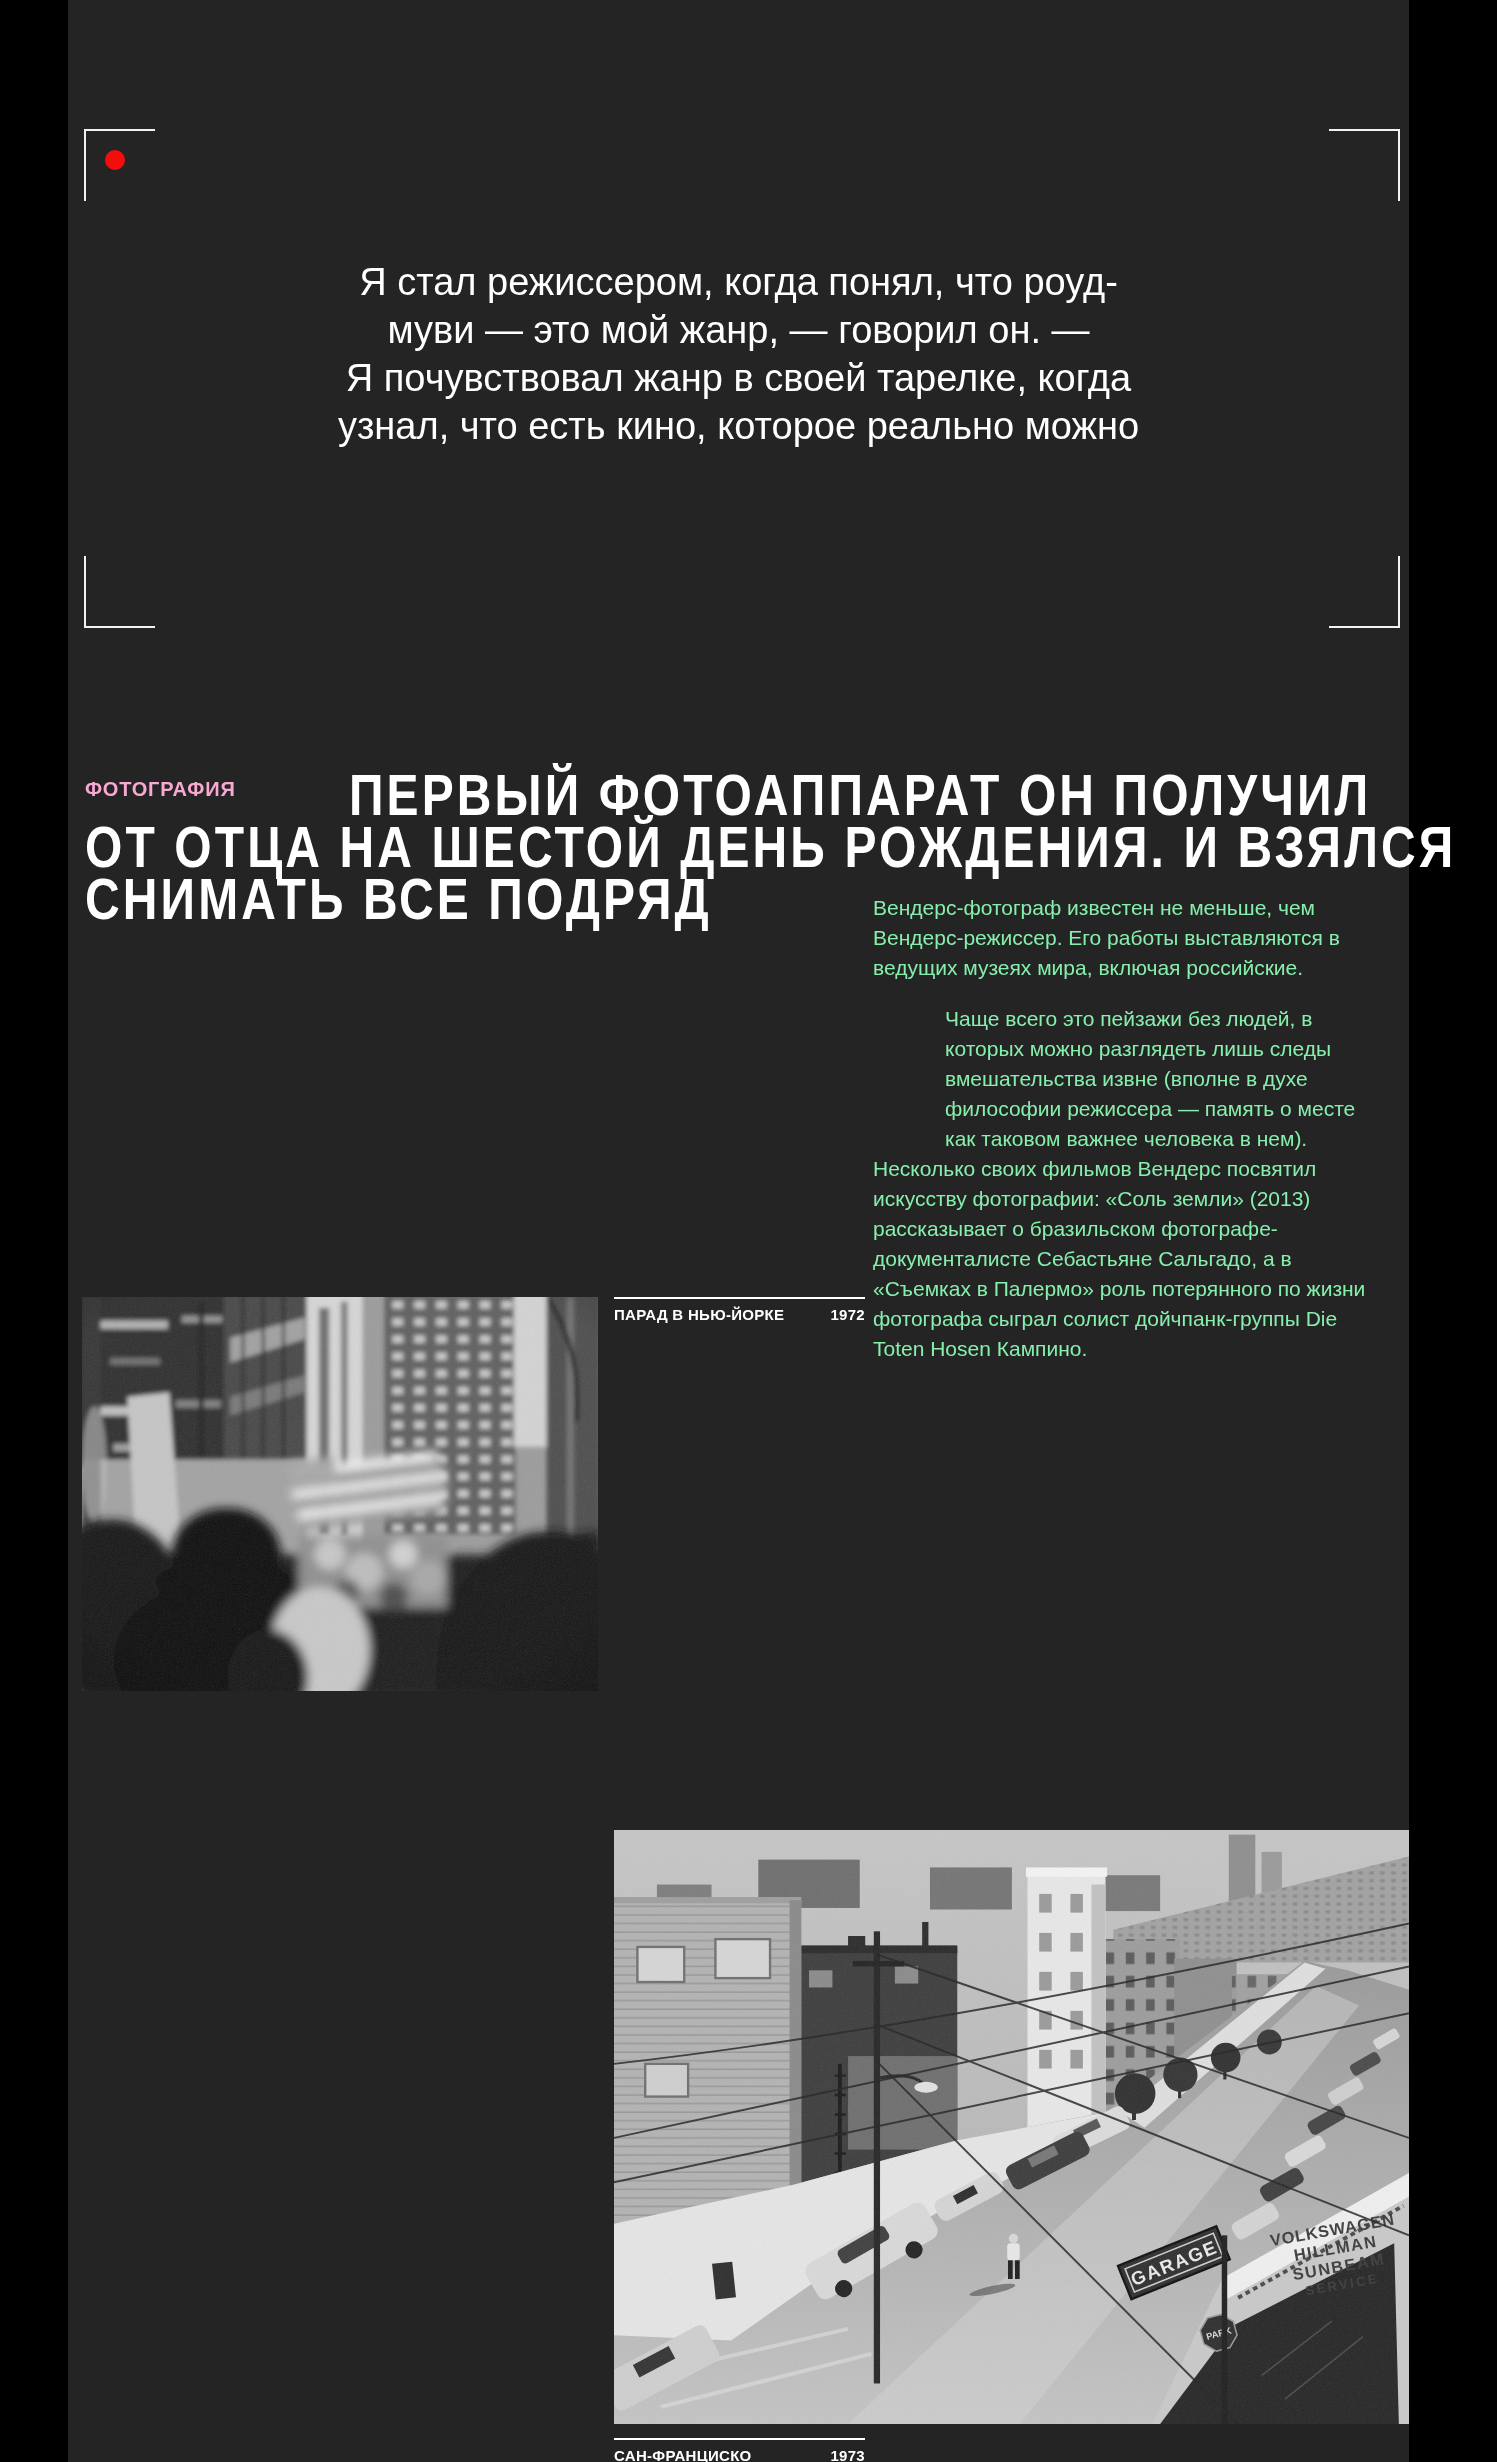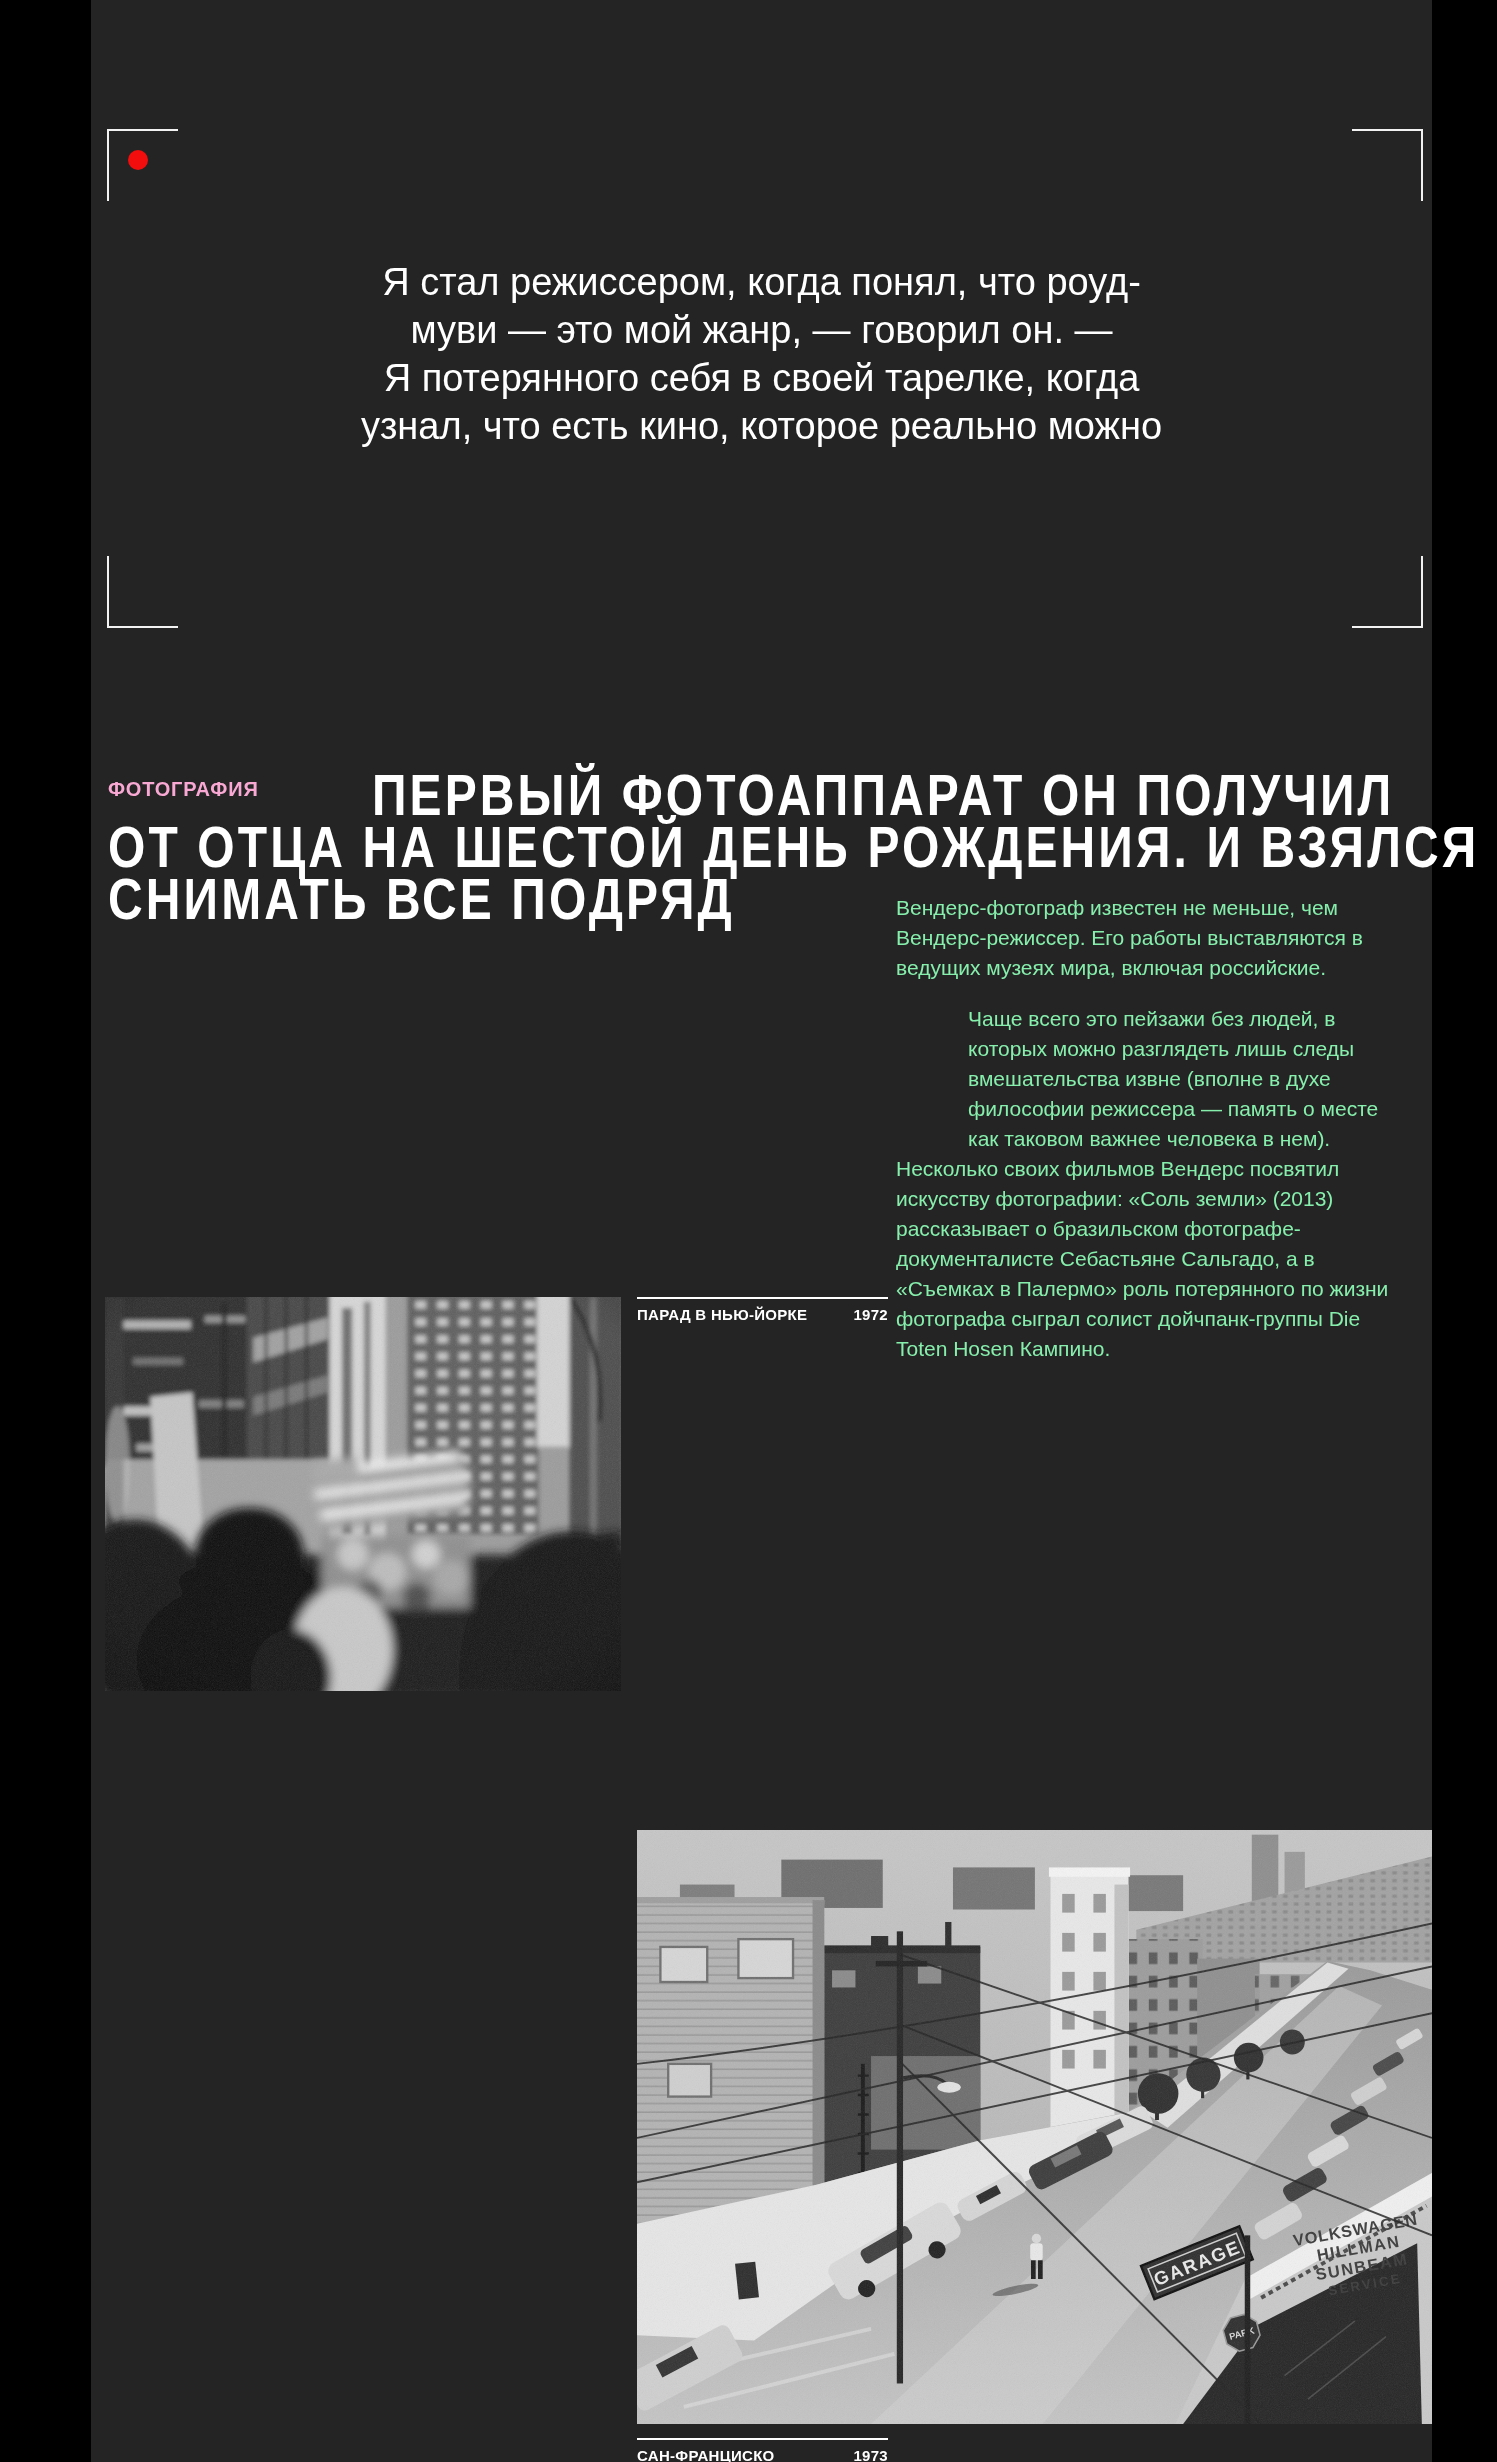--- a/index.html
+++ b/index.html
@@ -1,18 +1,18 @@
 <!DOCTYPE html>
 <html style="font-size:12.5px"><head>
 <meta charset="utf-8">
 <style>
   html,body{margin:0;padding:0;background:#000;}
   .stage{position:relative;width:1497px;height:2462px;background:#000;overflow:hidden;
          font-family:"Liberation Sans","DejaVu Sans",sans-serif;}
-  .page{position:absolute;left:91px;top:0;width:1341px;height:2462px;background:#242424;}
+  .page{position:absolute;left:68px;top:0;width:1341px;height:2462px;background:#242424;}
 
   
   .corner{position:absolute;width:69px;height:70px;}
   .corner.tl{left:15.6px;top:129px;border-top:2.3px solid #f2f2f2;border-left:2.3px solid #f2f2f2;}
   .corner.tr{left:1261px;top:129px;border-top:2.3px solid #f2f2f2;border-right:2.3px solid #f2f2f2;}
   .corner.bl{left:15.6px;top:556px;border-bottom:2.3px solid #f2f2f2;border-left:2.3px solid #f2f2f2;}
   .corner.br{left:1261px;top:556px;border-bottom:2.3px solid #f2f2f2;border-right:2.3px solid #f2f2f2;}
   .rec-dot{position:absolute;left:37px;top:150px;width:20px;height:20px;border-radius:50%;background:#f30d0d;}
 
   .quote{position:absolute;left:0;top:258px;width:1341px;margin:0;text-align:center;
@@ -54,21 +54,21 @@
 
     <div class="corner tl"></div>
     <div class="corner tr"></div>
     <div class="corner bl"></div>
     <div class="corner br"></div>
     <div class="rec-dot"></div>
 
     <blockquote class="quote">
       <div>Я стал режиссером, когда понял, что роуд-</div>
       <div>муви — это мой жанр, — говорил он. —</div>
-      <div>Я потерянного себя в своей тарелке, когда</div>
+      <div>Я почувствовал жанр в своей тарелке, когда</div>
       <div>узнал, что есть кино, которое реально можно</div>
     </blockquote>
 
     <div class="kicker">ФОТОГРАФИЯ</div>
 
     <h1 class="headline">
       <span class="hl hl1">ПЕРВЫЙ ФОТОАППАРАТ ОН ПОЛУЧИЛ</span>
       <span class="hl">ОТ ОТЦА НА ШЕСТОЙ ДЕНЬ РОЖДЕНИЯ. И ВЗЯЛСЯ</span>
       <span class="hl">СНИМАТЬ ВСЕ ПОДРЯД</span>
     </h1>

